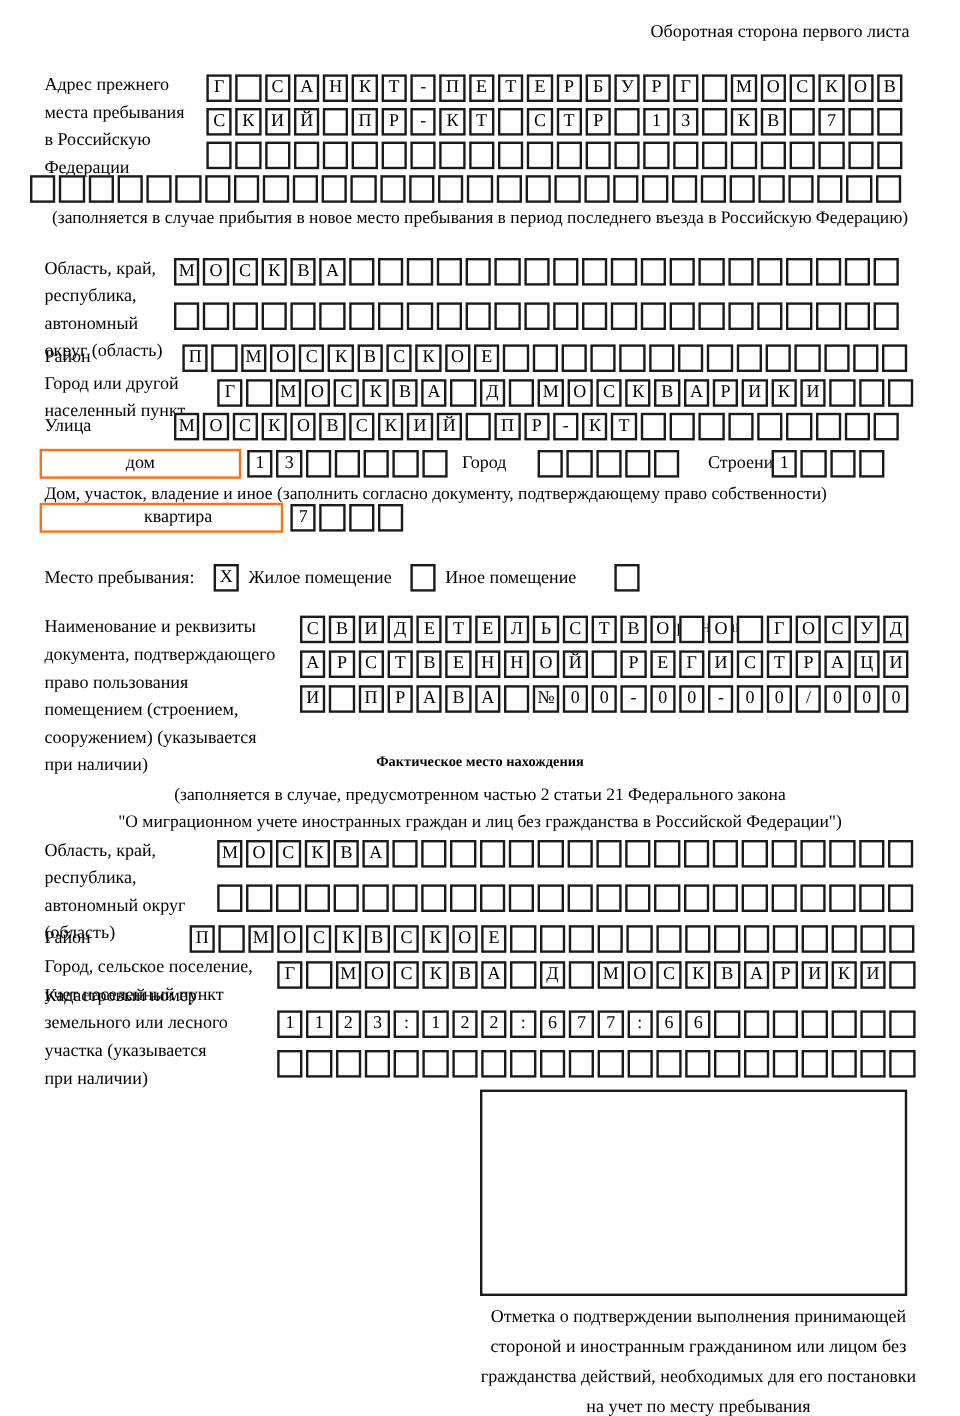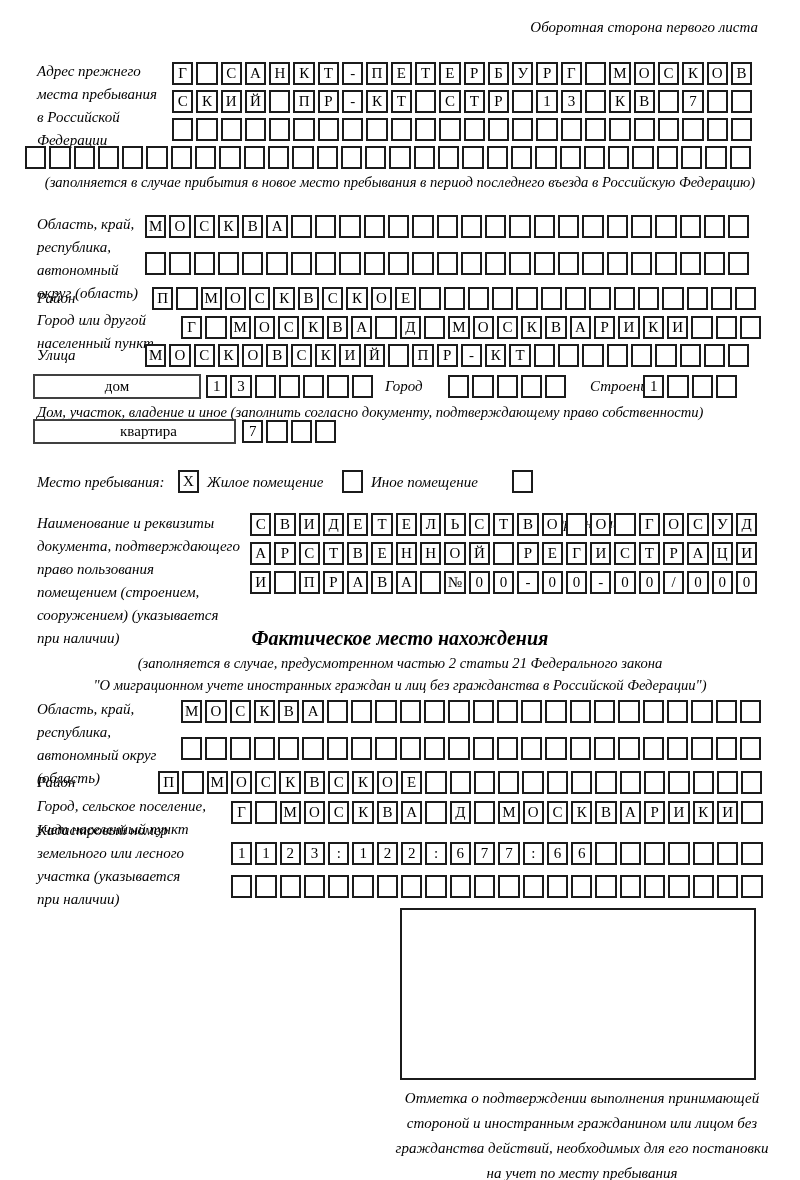--- a/index.html
+++ b/index.html
@@ -1,36 +1,36 @@
 <!DOCTYPE html>
 <html><head>
 <meta charset="utf-8">
 <style>
   html,body { margin:0; padding:0; background:#fff; }
   #page {
     position:relative; width:800px; height:1180px; background:#ffffff;
     font-family:"Liberation Serif","DejaVu Serif",serif; color:#000;
     overflow:hidden;
   }
-  .abs { position:absolute;font-style:italic; }
+  .abs { position:absolute; }
   .label { font-size:15px; line-height:23px; white-space:pre-line; }
   .caption { font-size:14.6px; line-height:21px; }
   .center { left:0; width:800px; text-align:center; }
   .bold { font-weight:bold; }
   .grid { position:absolute; display:flex; }
   .cell {
     flex:none; box-sizing:border-box;
     width:21.3px; height:23px; margin-right:3px;
     border:2px solid #1b1b1b; background:#fff;
     display:flex; align-items:center; justify-content:center;
     font-size:15px; line-height:1;
   }
   .widebox {
     position:absolute; box-sizing:border-box; height:25px;
-    border:2px solid #404040; background:#fff;
+    border:2px solid #f97316; background:#fff;
     display:flex; align-items:center; justify-content:center;
     font-size:15px;
   }
   .checkbox {
     position:absolute; box-sizing:border-box; width:21px; height:23px;
     border:2px solid #1b1b1b; background:#fff;
     display:flex; align-items:center; justify-content:center;
     font-size:15px;
   }
   .stampbox {
@@ -40,21 +40,21 @@
 </style>
 </head>
 <body>
 
 <div id="page">
 
   <div class="abs label" style="top:16px; right:42px;">Оборотная сторона первого листа</div>
 
   <div class="abs label" style="left:37px; top:60px; width:150px;">Адрес прежнего
 места пребывания
-в Российской
+в Российскую
 Федерации</div>
   <div class="grid" style="left:172px; top:62px;">
       <span class="cell">Г</span>
       <span class="cell"></span>
       <span class="cell">С</span>
       <span class="cell">А</span>
       <span class="cell">Н</span>
       <span class="cell">К</span>
       <span class="cell">Т</span>
       <span class="cell">-</span>
@@ -420,21 +420,21 @@
       <span class="cell">0</span>
       <span class="cell">-</span>
       <span class="cell">0</span>
       <span class="cell">0</span>
       <span class="cell">/</span>
       <span class="cell">0</span>
       <span class="cell">0</span>
       <span class="cell">0</span>
     </div>
 
-  <div class="abs bold center" style="top:627px; font-size:20px;">Фактическое место нахождения</div>
+  <div class="abs bold center" style="top:627px; font-size:12px;">Фактическое место нахождения</div>
   <div class="abs caption center" style="top:653px;">(заполняется в случае, предусмотренном частью 2 статьи 21 Федерального закона</div>
   <div class="abs caption center" style="top:675px;">"О миграционном учете иностранных граждан и лиц без гражданства в Российской Федерации")</div>
 
   <div class="abs label" style="left:37px; top:698px; width:150px;">Область, край,
 республика,
 автономный округ
 (область)</div>
   <div class="grid" style="left:181px; top:700px;">
       <span class="cell">М</span>
       <span class="cell">О</span>

